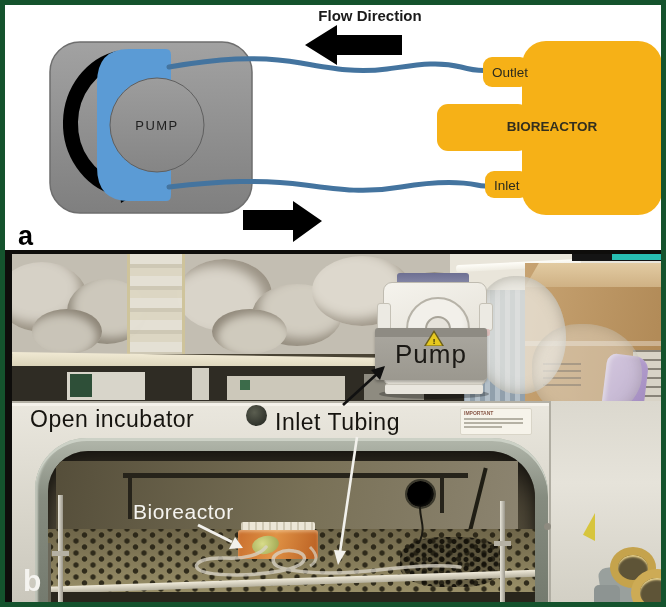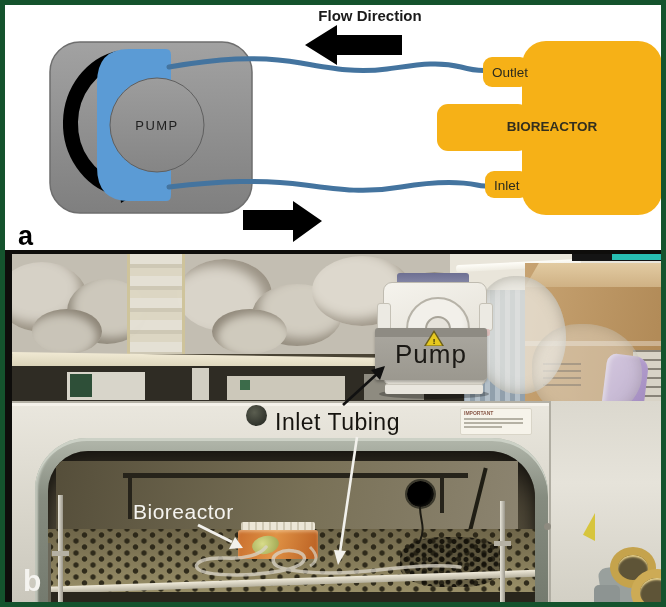--- a/index.html
+++ b/index.html
@@ -222,20 +222,21 @@
         <div class="tri-outer">
           <div class="tri-inner">!</div>
         </div>
         <div class="pump-word">Pump</div>
         <div class="pump-base"></div>
       </div>
 
       <div class="abs front"></div>
       <div class="abs rightwall"></div>
 
+      <div class="label-dark" style="left:18px;top:152px;">Open incubator</div>
       <div class="abs knob"></div>
       <div class="label-dark" style="left:263px;top:155px;">Inlet Tubing</div>
       <div class="abs sticker">
         <div class="sticker-title">IMPORTANT</div>
         <div class="sticker-line"></div>
         <div class="sticker-line"></div>
         <div class="sticker-line" style="width:60%;"></div>
       </div>
 
       <div class="abs rim"></div>

